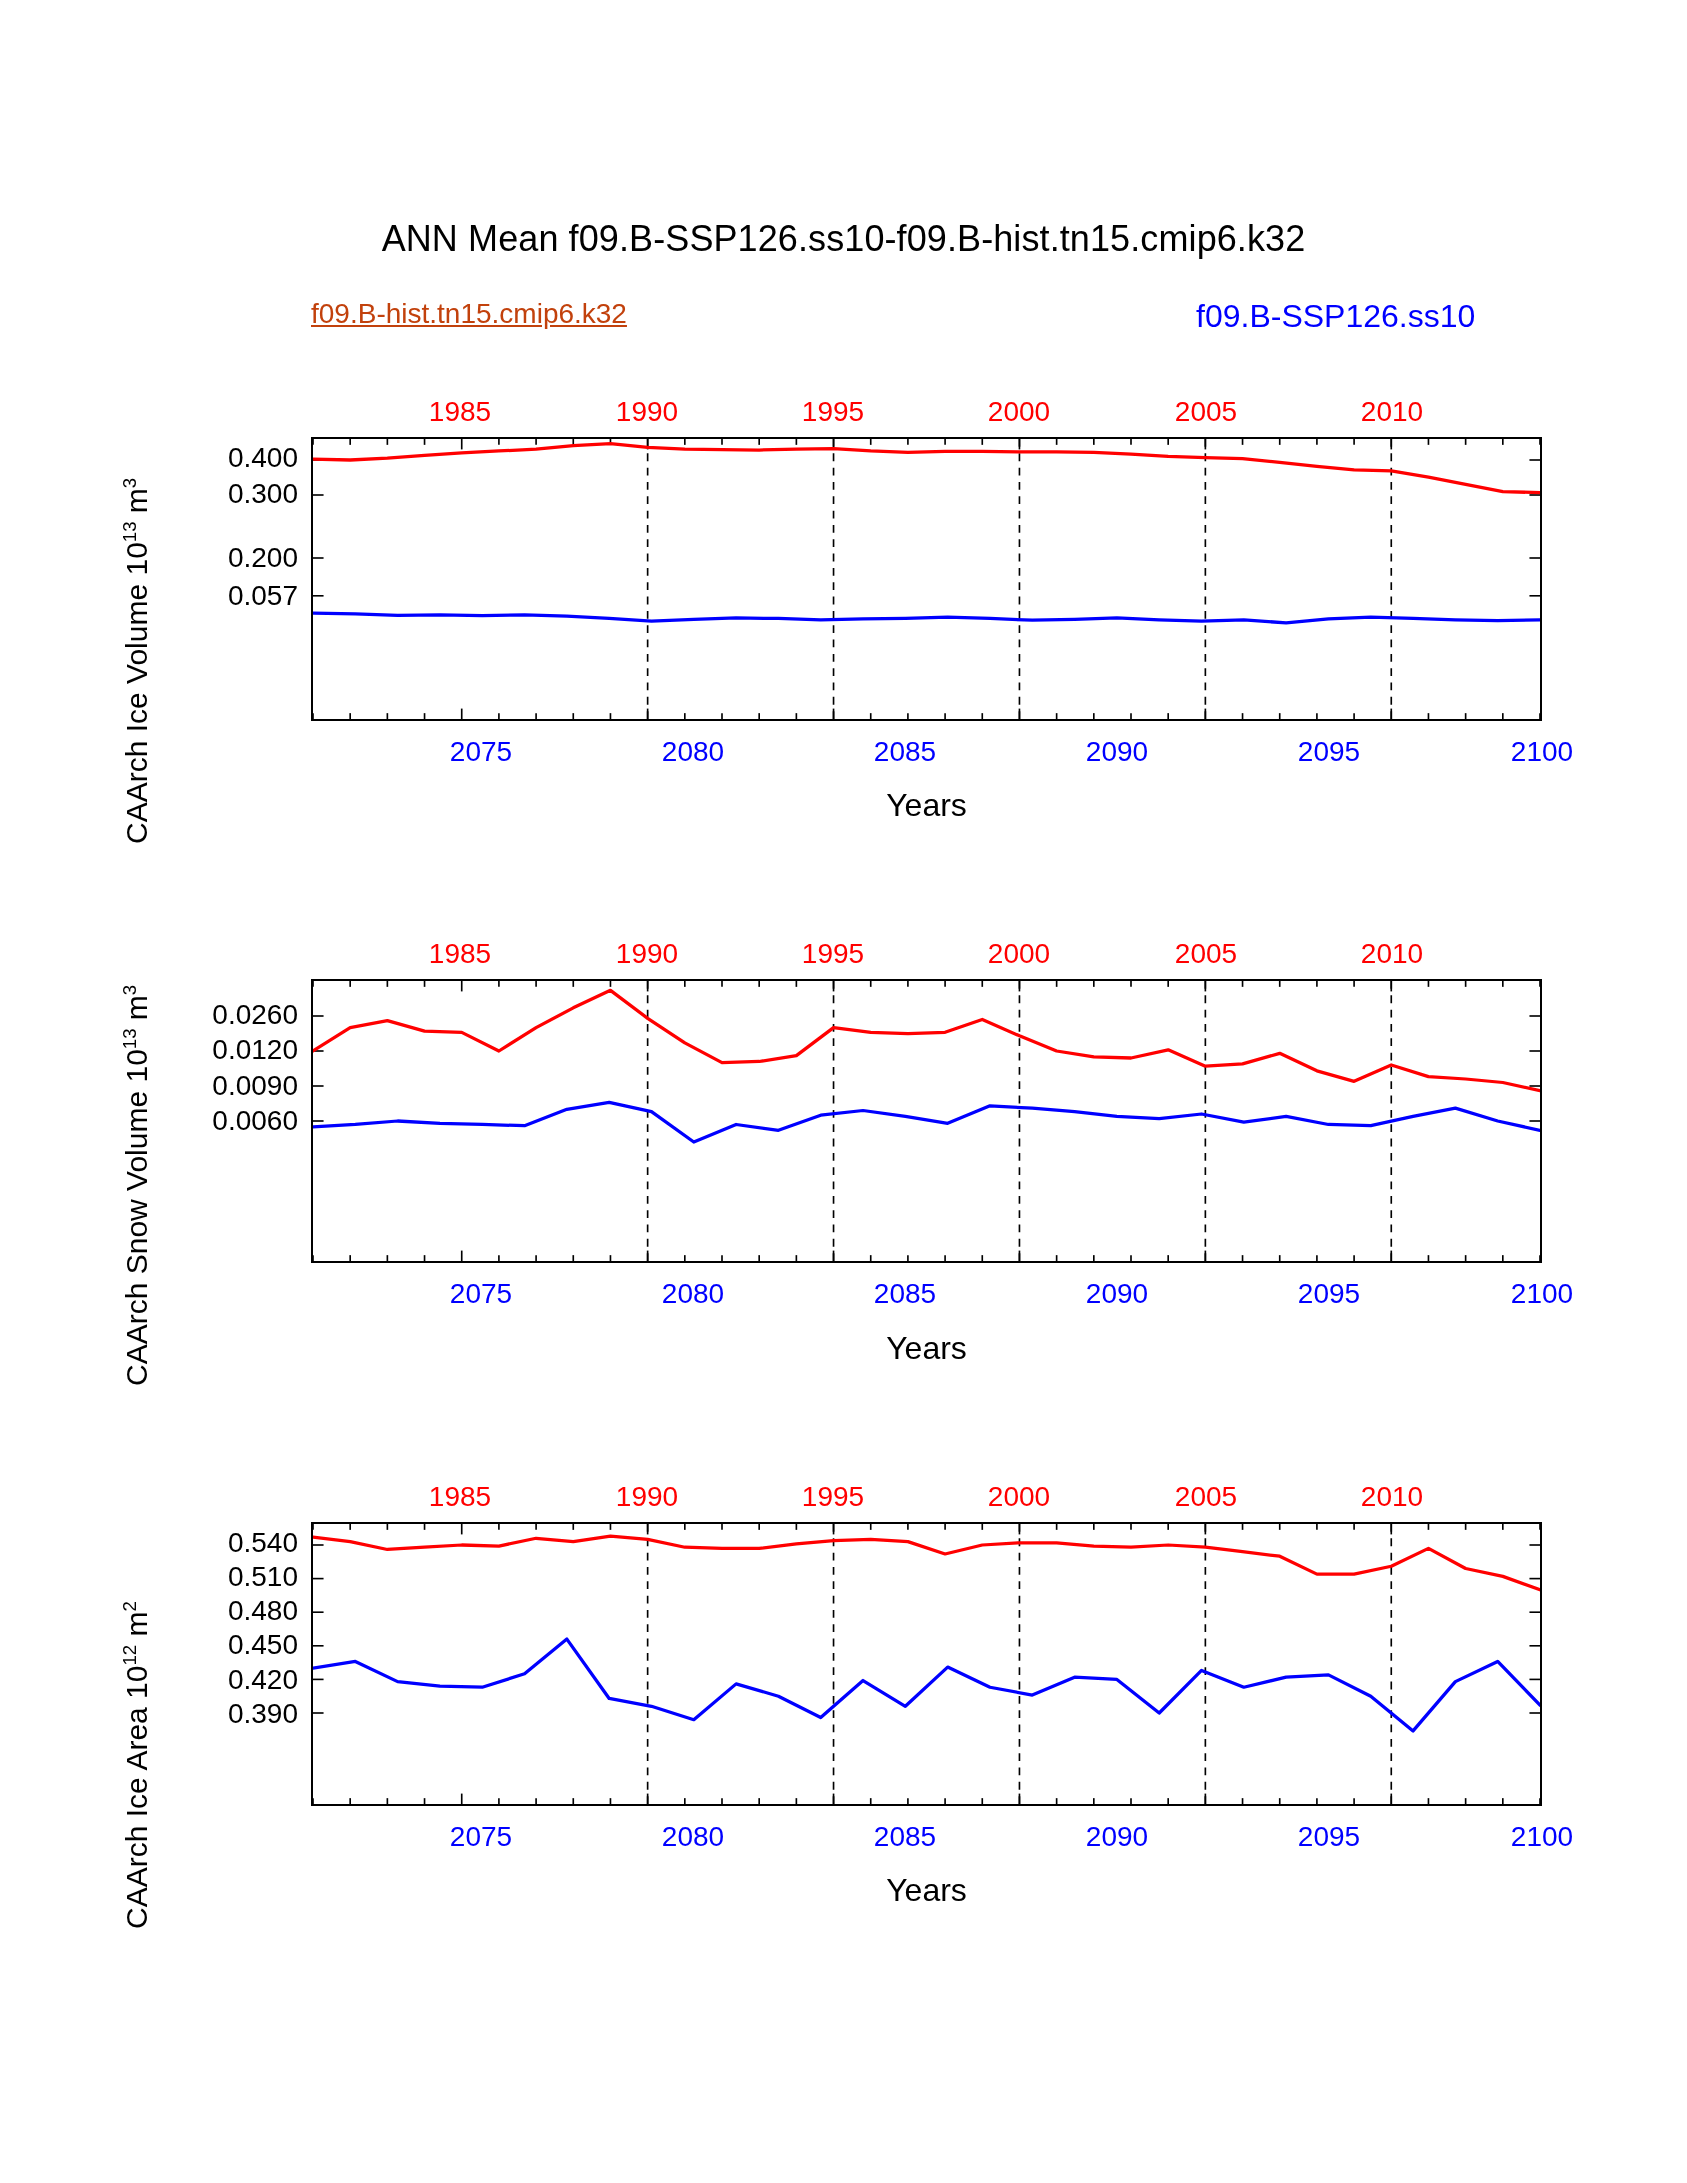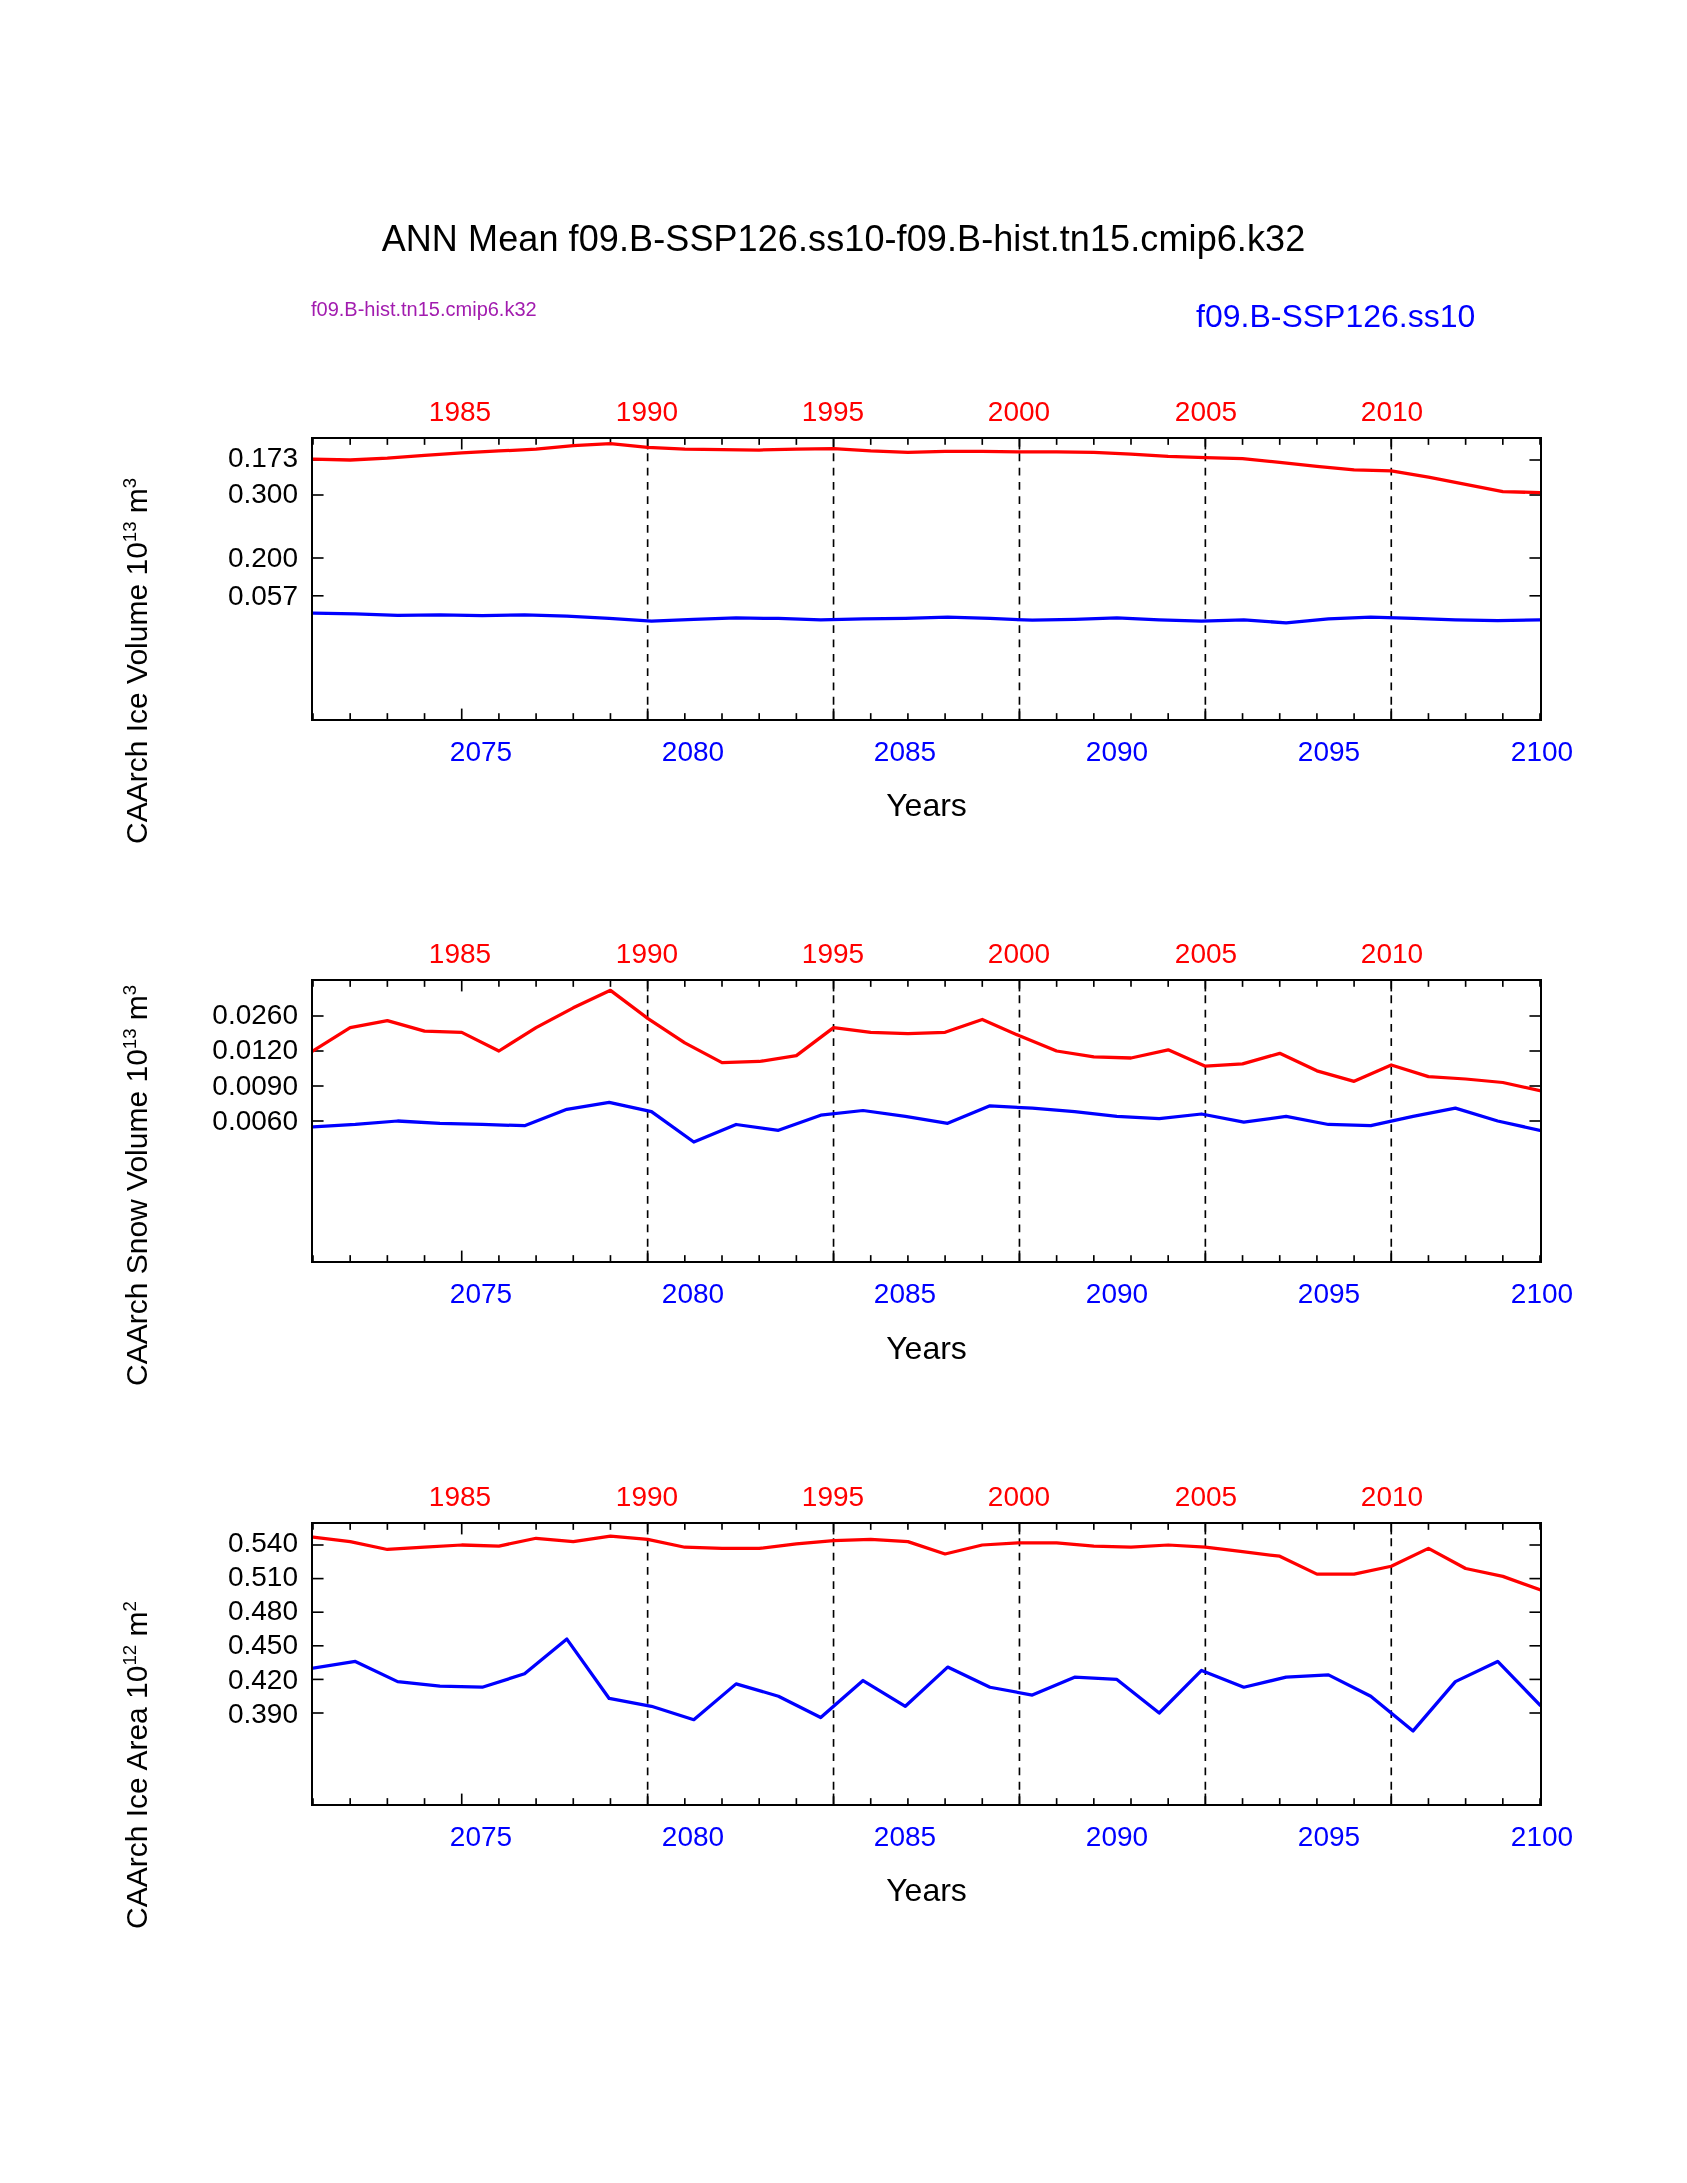--- a/index.html
+++ b/index.html
@@ -25,22 +25,23 @@
     position: absolute;
     left: 0;
     top: 218px;
     width: 1687px;
     text-align: center;
     font-size: 36px;
     letter-spacing: 0.1px;
   }
   .legend-red {
     position: absolute;
-    color: #a21caf;
-    font-size: 20px;
+    color: #c2410c;
+    font-size: 28px;
+    text-decoration: underline;
   }
   .legend-blue {
     position: absolute;
     color: #0000ff;
     font-size: 32px;
   }
   .panel {
     position: absolute;
     left: 311px;
     width: 1231px;
@@ -391,21 +392,21 @@
       <div class="toptick-label" style="left: 833px; top: 396px;">1995</div>
       <div class="toptick-label" style="left: 1019px; top: 396px;">2000</div>
       <div class="toptick-label" style="left: 1206px; top: 396px;">2005</div>
       <div class="toptick-label" style="left: 1392px; top: 396px;">2010</div>
       <div class="bottick-label" style="left: 481px; top: 736px;">2075</div>
       <div class="bottick-label" style="left: 693px; top: 736px;">2080</div>
       <div class="bottick-label" style="left: 905px; top: 736px;">2085</div>
       <div class="bottick-label" style="left: 1117px; top: 736px;">2090</div>
       <div class="bottick-label" style="left: 1329px; top: 736px;">2095</div>
       <div class="bottick-label" style="left: 1542px; top: 736px;">2100</div>
-      <div class="ylabel-text" style="left: 146px; width: 152px; top: 458px;">0.173</div>
+      <div class="ylabel-text" style="left: 146px; width: 152px; top: 458px;">0.400</div>
       <div class="ylabel-text" style="left: 146px; width: 152px; top: 494px;">0.300</div>
       <div class="ylabel-text" style="left: 146px; width: 152px; top: 558px;">0.200</div>
       <div class="ylabel-text" style="left: 146px; width: 152px; top: 596px;">0.057</div>
       <div class="xaxis-title" style="left: 311px; top: 787px;">Years</div>
       <div class="yaxis-title" style="left: 119px; top: 844px;">CAArch Ice Volume 10<sup>13</sup> m<sup>3</sup></div>
       <div class="toptick-label" style="left: 460px; top: 938px;">1985</div>
       <div class="toptick-label" style="left: 647px; top: 938px;">1990</div>
       <div class="toptick-label" style="left: 833px; top: 938px;">1995</div>
       <div class="toptick-label" style="left: 1019px; top: 938px;">2000</div>
       <div class="toptick-label" style="left: 1206px; top: 938px;">2005</div>

